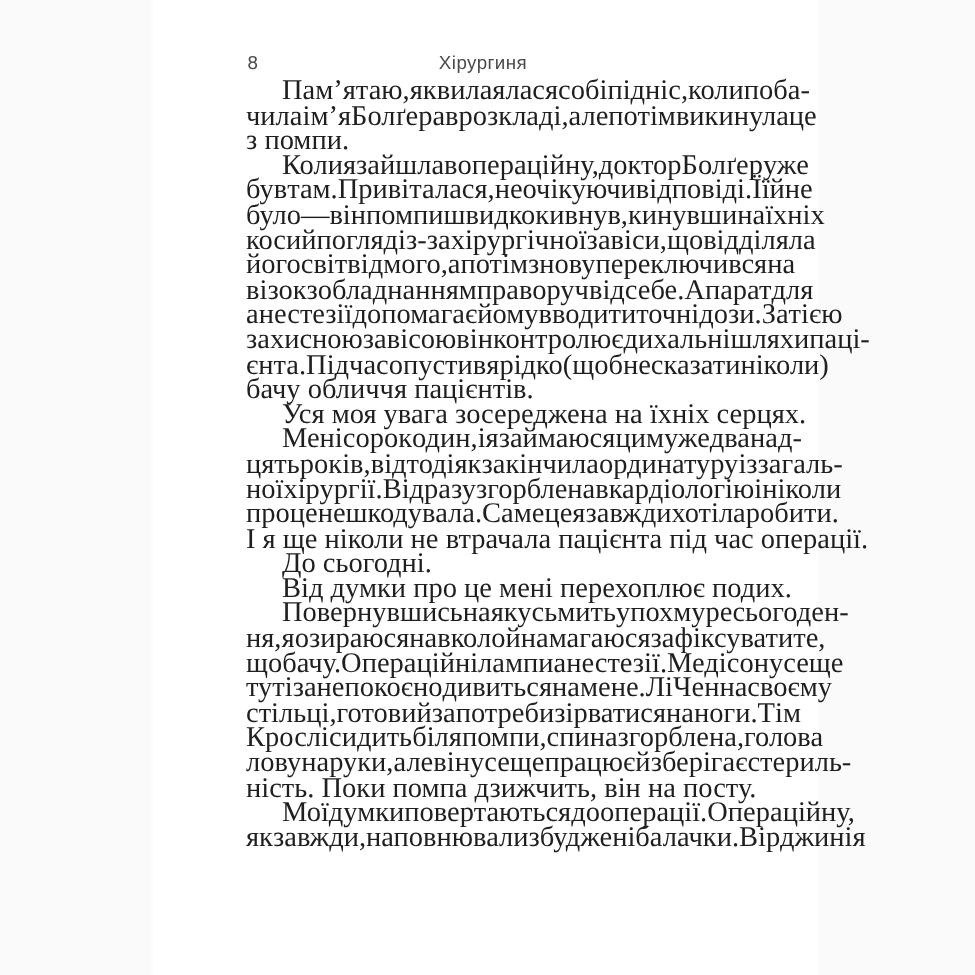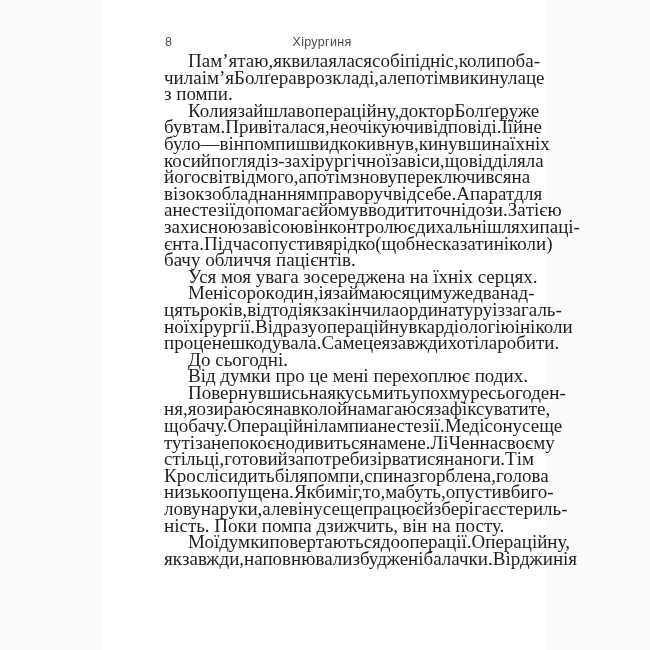--- a/index.html
+++ b/index.html
@@ -198,38 +198,39 @@
         <span>як</span>
         <span>закінчила</span>
         <span>ординатуру</span>
         <span>із</span>
         <span>загаль-</span>
       </div>
       <div class="line j">
         <span>ної</span>
         <span>хірургії.</span>
         <span>Відразу</span>
-        <span>операційну</span>
+        <span>згорблена</span>
         <span>в</span>
         <span>кардіологію</span>
         <span>і</span>
         <span>ніколи</span>
       </div>
       <div class="line j">
         <span>про</span>
         <span>це</span>
         <span>не</span>
         <span>шкодувала.</span>
         <span>Саме</span>
         <span>це</span>
         <span>я</span>
         <span>завжди</span>
         <span>хотіла</span>
         <span>робити.</span>
       </div>
+      <div class="line">І я ще ніколи не втрачала пацієнта під час операції.</div>
       <div class="line ind">До сьогодні.</div>
       <div class="line ind">Від думки про це мені перехоплює подих.</div>
       <div class="line j ind">
         <span>Повернувшись</span>
         <span>на</span>
         <span>якусь</span>
         <span>мить</span>
         <span>у</span>
         <span>похмуре</span>
         <span>сьогоден-</span>
@@ -277,31 +278,20 @@
         <span>Тім</span>
       </div>
       <div class="line j">
         <span>Крослі</span>
         <span>сидить</span>
         <span>біля</span>
         <span>помпи,</span>
         <span>спина</span>
         <span>згорблена,</span>
         <span>голова</span>
-      </div>
-      <div class="line j">
-        <span>низько</span>
-        <span>опущена.</span>
-        <span>Якби</span>
-        <span>міг,</span>
-        <span>то,</span>
-        <span>мабуть,</span>
-        <span>опустив</span>
-        <span>би</span>
-        <span>го-</span>
       </div>
       <div class="line j">
         <span>лову</span>
         <span>на</span>
         <span>руки,</span>
         <span>але</span>
         <span>він</span>
         <span>усе</span>
         <span>ще</span>
         <span>працює</span>

